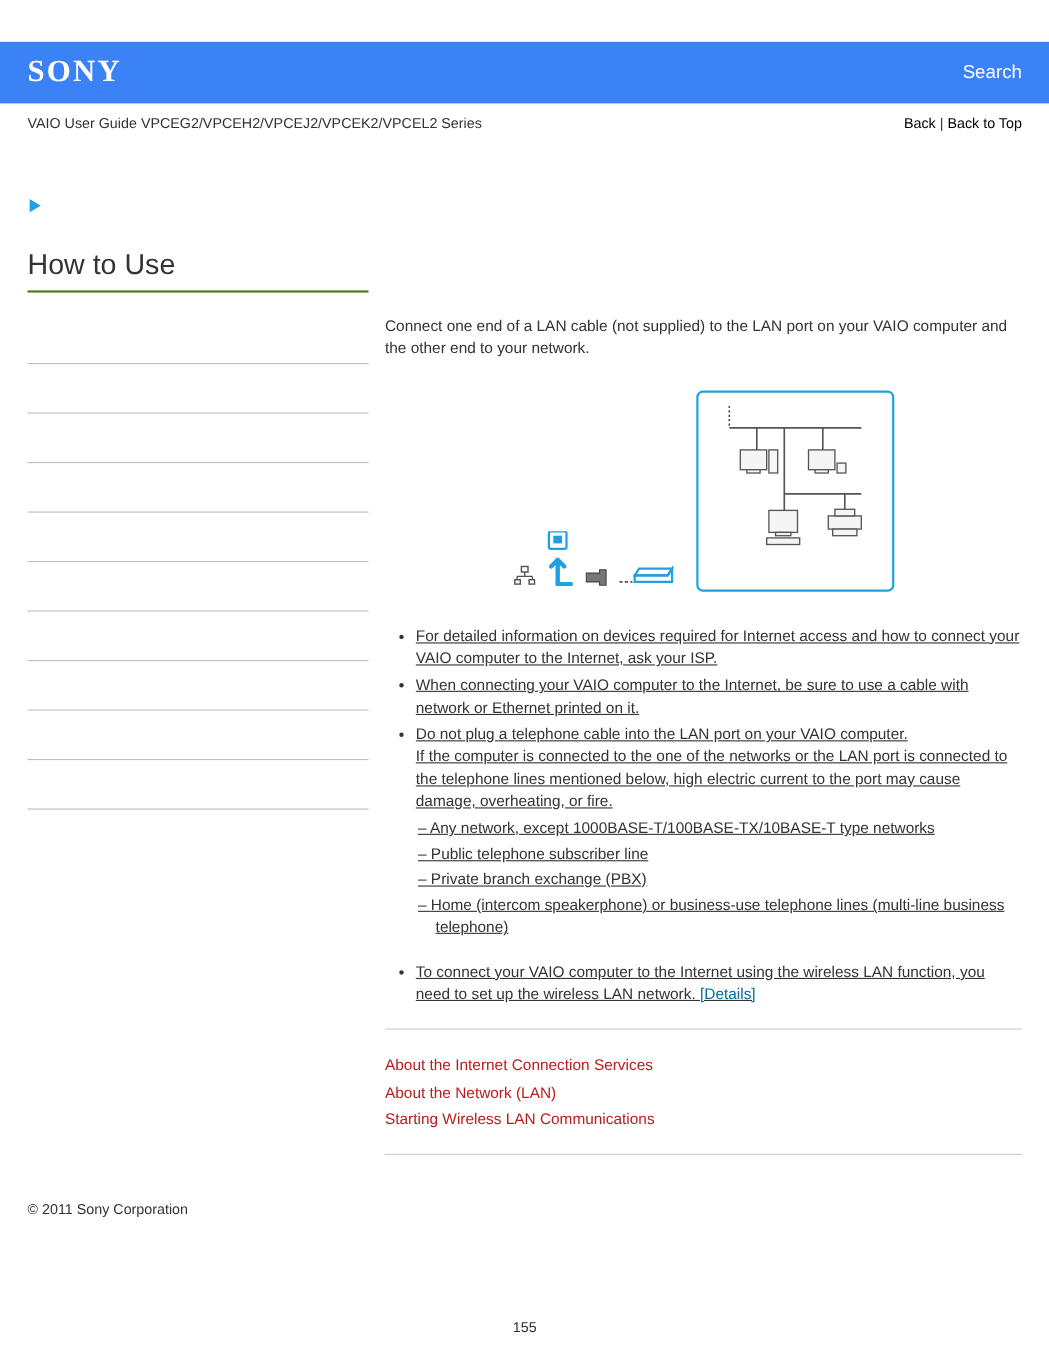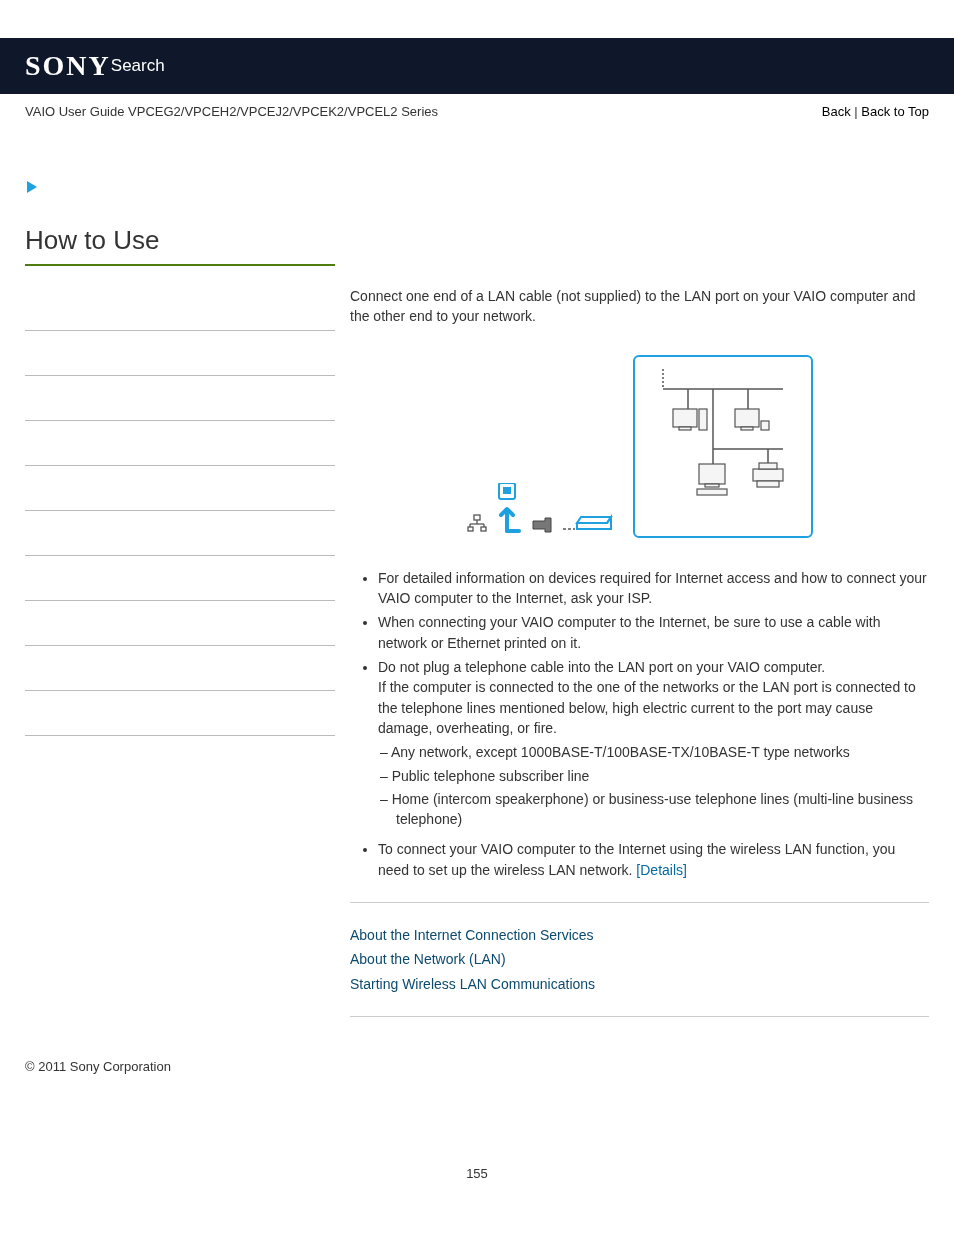--- a/index.html
+++ b/index.html
@@ -5,23 +5,24 @@
   * { box-sizing: border-box; margin: 0; padding: 0; }
   body {
     font-family: Arial, Helvetica, sans-serif;
     font-size: 14px;
     color: #333;
     background: #fff;
     width: 954px;
     margin: 0 auto;
   }
   .header-bar {
-    background: #0f172a;
+    background: #3b82f6;
     color: #fff;
     display: flex;
+    justify-content: space-between;
     align-items: center;
     padding: 12px 25px;
     margin-top: 38px;
   }
   .logo {
     font-family: 'Times New Roman', serif;
     font-size: 28px;
     font-weight: bold;
     letter-spacing: 2px;
   }
@@ -87,21 +88,22 @@
     border: 2px solid #1fa0e0;
     border-radius: 6px;
     padding: 12px 18px;
     position: relative;
   }
   .net-line { stroke: #555; stroke-width: 1.5; fill: none; }
   .device { fill: #f5f5f5; stroke: #555; stroke-width: 1.2; }
   ul.main-list {
     list-style: disc;
     padding-left: 28px;
-    margin-top: 10px;
+    margin-top: 20px;
+    text-decoration: underline;
   }
   ul.main-list > li {
     margin-bottom: 4px;
   }
   ul.dash-list {
     list-style: none;
     padding-left: 18px;
     margin-top: 4px;
   }
   ul.dash-list li::before {
@@ -111,21 +113,21 @@
   ul.dash-list li { margin-bottom: 3px; }
   .section-gap { margin-top: 28px; }
   a.inline-link { color: #0369a1; text-decoration: none; cursor: pointer; }
   hr.sep {
     border: none;
     border-top: 1px solid #ccc;
     margin: 22px 0;
   }
   .related a {
     display: block;
-    color: #0c4a6e;
+    color: #b91c1c;
     text-decoration: none;
     margin-bottom: 4px;
     cursor: pointer;
   }
   .footer {
     padding: 20px 25px 40px;
     font-size: 13px;
   }
   .page-num {
     text-align: center;
@@ -245,20 +247,21 @@
 
       <ul class="main-list">
         <li>For detailed information on devices required for Internet access and how to connect your VAIO computer to the Internet, ask your ISP.</li>
         <li>When connecting your VAIO computer to the Internet, be sure to use a cable with network or Ethernet printed on it.</li>
         <li>
           <span>Do not plug a telephone cable into the LAN port on your VAIO computer.</span><br>
           <span>If the computer is connected to the one of the networks or the LAN port is connected to the telephone lines mentioned below, high electric current to the port may cause damage, overheating, or fire.</span>
           <ul class="dash-list">
             <li>Any network, except 1000BASE-T/100BASE-TX/10BASE-T type networks</li>
             <li>Public telephone subscriber line</li>
+            <li>Private branch exchange (PBX)</li>
             <li>Home (intercom speakerphone) or business-use telephone lines (multi-line business telephone)</li>
           </ul>
         </li>
       </ul>
 
       <ul class="main-list section-gap">
         <li>
           <span>To connect your VAIO computer to the Internet using the wireless LAN function, you need to set up the wireless LAN network. </span><a class="inline-link">[Details]</a>
         </li>
       </ul>

